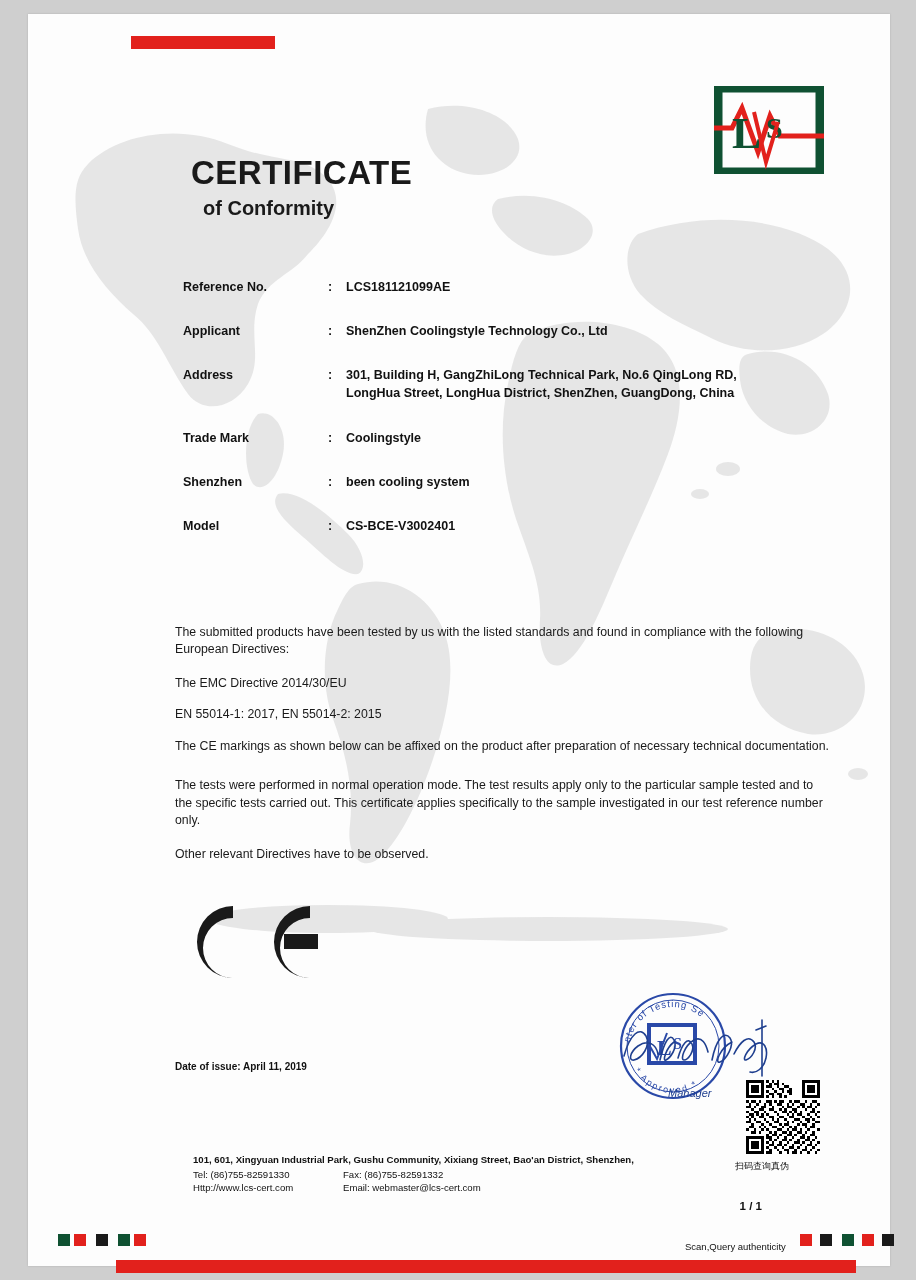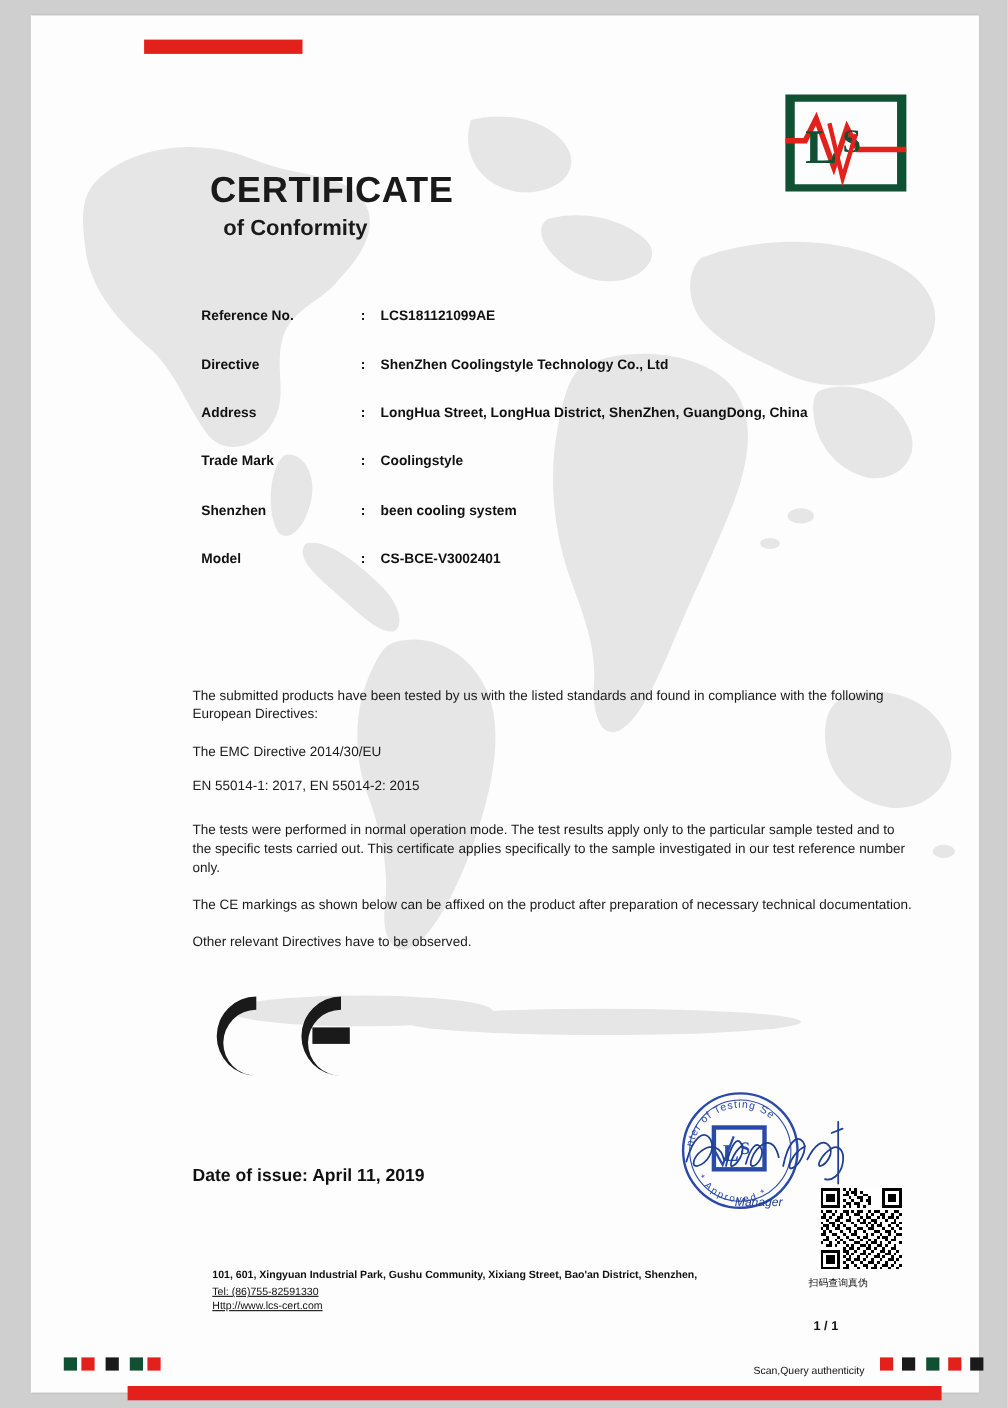--- a/index.html
+++ b/index.html
@@ -139,21 +139,21 @@
     position: absolute;
     left: 148px;
     top: 884px;
     width: 160px;
     height: 88px;
   }
   .date-issue {
     position: absolute;
     left: 147px;
     top: 1047px;
-    font-size: 16px;
+    font-size: 10px;
     font-weight: bold;
     color: #111;
   }
   
   .stamp {
     position: absolute;
     left: 575px;
     top: 975px;
     width: 140px;
     height: 115px;
@@ -207,21 +207,21 @@
     top: 1140px;
     font-size: 9.6px;
     line-height: 1.35;
     color: #111;
   }
   .footer .bold { font-weight: bold; }
   .footer-cols {
     display: flex;
     margin-top: 2px;
   }
-  .footer-col1 { width: 150px; text-decoration: underline; }
+  .footer-col1 { width: 150px; }
   .footer-col2 { width: 250px; }
   .page-num {
     position: absolute;
     right: 128px;
     top: 1186px;
     font-size: 11.5px;
     font-weight: bold;
     color: #111;
   }
 </style>
@@ -294,29 +294,30 @@
 
     <div class="fields">
 
       <div class="field-row">
         <div class="field-label">Reference No.</div>
         <div class="field-colon">:</div>
         <div class="field-value">LCS181121099AE</div>
       </div>
 
       <div class="field-row">
-        <div class="field-label">Directive</div>
+        <div class="field-label">Applicant</div>
         <div class="field-colon">:</div>
         <div class="field-value">ShenZhen Coolingstyle Technology Co., Ltd</div>
       </div>
 
       <div class="field-row">
         <div class="field-label">Address</div>
         <div class="field-colon">:</div>
         <div class="field-value">
+          <span>301, Building H, GangZhiLong Technical Park, No.6 QingLong RD,</span>
           <span class="line2">LongHua Street, LongHua District, ShenZhen, GuangDong, China</span>
         </div>
       </div>
 
       <div class="field-row">
         <div class="field-label">Trade Mark</div>
         <div class="field-colon">:</div>
         <div class="field-value">Coolingstyle</div>
       </div>
 
@@ -331,22 +332,22 @@
         <div class="field-colon">:</div>
         <div class="field-value">CS-BCE-V3002401</div>
       </div>
 
     </div>
 
     <div class="body-block">
       <p class="para">The submitted products have been tested by us with the listed standards and found in compliance with the following European Directives:</p>
       <p class="para bold">The EMC Directive 2014/30/EU</p>
       <p class="para bold">EN 55014-1: 2017, EN 55014-2: 2015</p>
+      <p class="para">The CE markings as shown below can be affixed on the product after preparation of necessary technical documentation.</p>
       <p class="para spaced">The tests were performed in normal operation mode. The test results apply only to the particular sample tested and to the specific tests carried out. This certificate applies specifically to the sample investigated in our test reference number only.</p>
-      <p class="para">The CE markings as shown below can be affixed on the product after preparation of necessary technical documentation.</p>
       <p class="para">Other relevant Directives have to be observed.</p>
     </div>
 
     <svg class="ce-mark" viewBox="0 0 160 88">
       <path d="M62,8 A36,36 0 1,0 62,80 A30,30 0 1,1 62,20 Z" fill="#1a1a1a" transform="translate(-5,0)"></path>
       <path d="M60,44 m0,0" fill="none"></path>
       <g transform="translate(78,0)">
         <path d="M56,8 A36,36 0 1,0 56,80 A30,30 0 1,1 56,20 Z" fill="#1a1a1a"></path>
         <rect x="30" y="36" width="34" height="15" fill="#1a1a1a"></rect>
       </g>
@@ -608,19 +609,23 @@
     <div class="qr-cap1">扫码查询真伪</div>
     <div class="qr-cap2">Scan,Query authenticity</div>
 
     <div class="footer">
       <div class="bold">101, 601, Xingyuan Industrial Park, Gushu Community, Xixiang Street, Bao'an District, Shenzhen,</div>
       <div class="footer-cols">
         <div class="footer-col1">
           <div>Tel: (86)755-82591330</div>
           <div>Http://www.lcs-cert.com</div>
         </div>
+        <div class="footer-col2">
+          <div>Fax: (86)755-82591332</div>
+          <div>Email: webmaster@lcs-cert.com</div>
+        </div>
       </div>
     </div>
 
     <div class="page-num">1 / 1</div>
 
   </div>
 </div>
 
 </body></html>

